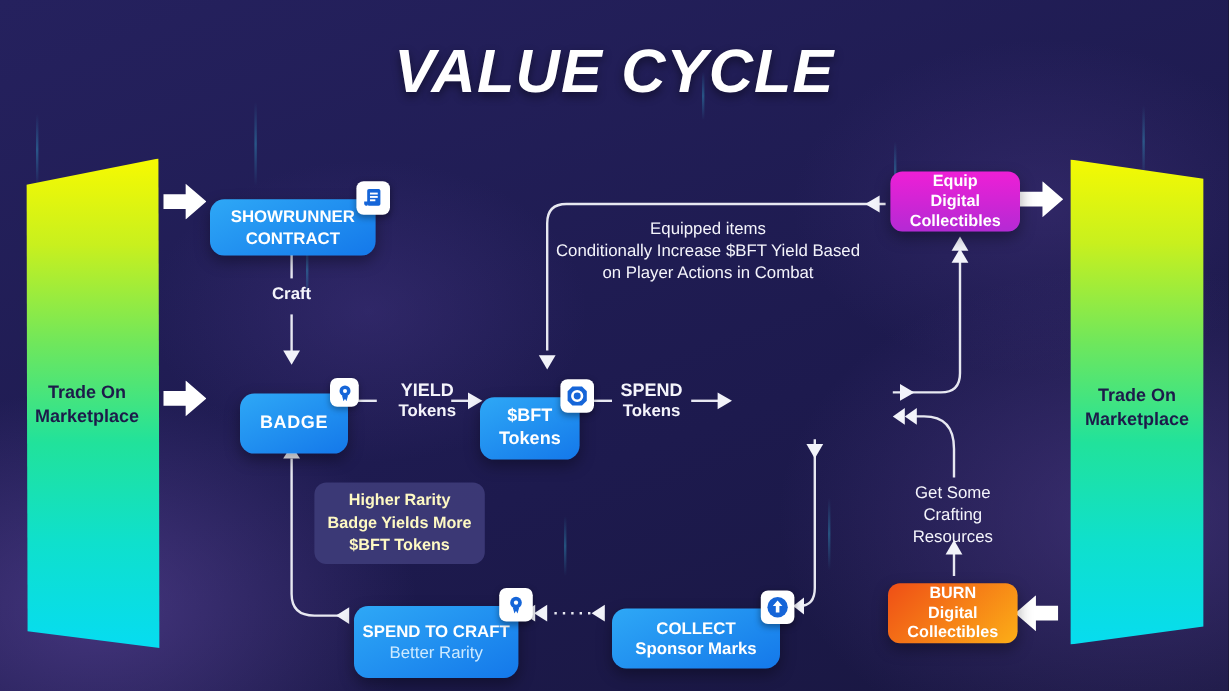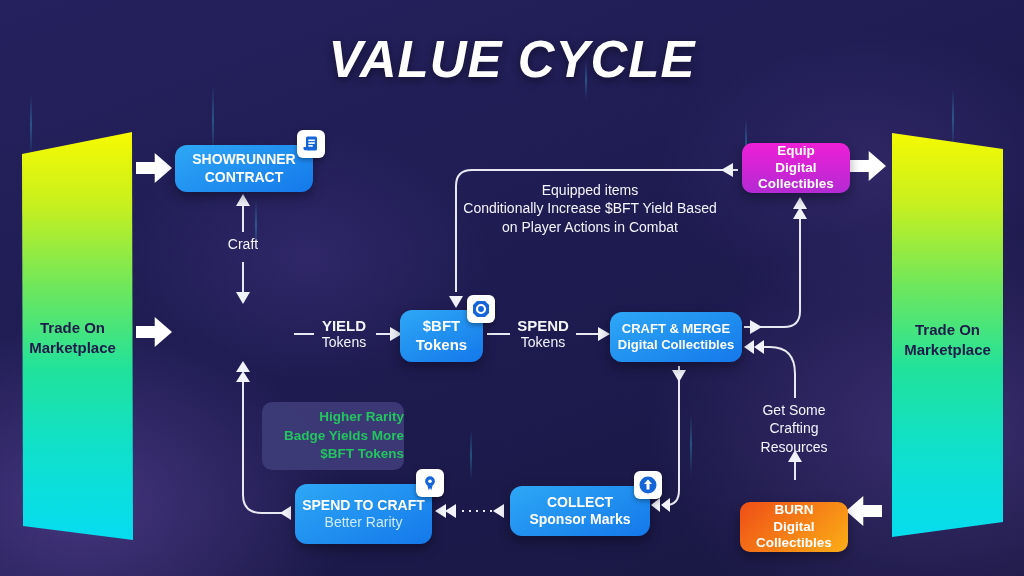--- a/index.html
+++ b/index.html
@@ -19,34 +19,34 @@
   
   .panel{position:absolute;}
   .panel .fill{position:absolute;inset:0;
     background:linear-gradient(180deg,#f8fa00 0%,#c8f01e 18%,#6fe75c 38%,#21e29b 58%,#0fe0cc 78%,#06dcf2 100%);}
   .panel .ptext{position:absolute;width:100%;text-align:center;color:#1d1b4a;
     font-weight:bold;font-size:15px;line-height:1.35;}
   
   .node{position:absolute;border-radius:12px;display:flex;flex-direction:column;
     align-items:center;justify-content:center;text-align:center;color:#fff;
     font-weight:bold;box-shadow:0 5px 12px rgba(0,0,0,.35);line-height:1.25;}
-  .blue{background:linear-gradient(155deg,#2ea8f6 0%,#1478ea 100%);}
+  .blue{background:linear-gradient(155deg,#2ea8f6 0%,#1478ea 100%);margin-top:21px;}
   .magenta{background:linear-gradient(180deg,#ee1fd6 0%,#b42ad4 100%);border-radius:10px;}
-  .orange{background:linear-gradient(135deg,#ef4e16 0%,#fcae17 100%);border-radius:10px;margin-top:16px;}
+  .orange{background:linear-gradient(135deg,#ef4e16 0%,#fcae17 100%);border-radius:10px;}
   .note{position:absolute;background:rgba(61,59,120,.93);border-radius:10px;
-    display:flex;flex-direction:column;align-items:flex-end;justify-content:center;
-    text-align:center;font-weight:600;font-size:13.5px;line-height:1.4;color:#22c55e;}
+    display:flex;flex-direction:column;align-items:center;justify-content:center;
+    text-align:center;font-weight:600;font-size:13.5px;line-height:1.4;color:#fef9c3;}
   .sub{font-weight:400;color:#cdeaff;}
   .icon-badge{position:absolute;right:-12px;top:-15px;width:28px;height:28px;
     background:#fff;border-radius:6px;display:flex;align-items:center;justify-content:center;
     box-shadow:0 2px 5px rgba(0,0,0,.35);}
   
   .elabel{position:absolute;text-align:center;color:#f4f4fb;}
   .elabel .strong{font-weight:bold;font-size:15px;display:block;}
-  .elabel .soft{font-weight:400;font-size:14px;display:block;}
+  .elabel .soft{font-weight:700;font-size:14px;display:block;}
   .para{position:absolute;text-align:center;font-size:14px;font-weight:400;
     color:#f4f4fb;line-height:1.32;}
   
   .barrow{position:absolute;width:36px;height:34px;background:#fff;
     clip-path:polygon(0 32%, 52% 32%, 52% 6%, 100% 50%, 52% 94%, 52% 68%, 0 68%);
     filter:drop-shadow(0 2px 3px rgba(0,0,0,.4));}
   .barrow.flip{transform:scaleX(-1);}
   svg.wires{position:absolute;inset:0;pointer-events:none;}
 </style>
 </head>
@@ -144,36 +144,42 @@
       <svg width="20" height="20" viewBox="0 0 20 20">
           <rect x="5" y="2.5" width="11" height="14" rx="1.5" fill="#1565d8"></rect>
           <path d="M5 16.5 q-2.5 0 -2.5 -2.2 l0 -1.3 4 0 z" fill="#1565d8"></path>
           <rect x="7.3" y="5.5" width="6.5" height="1.6" fill="#fff"></rect>
           <rect x="7.3" y="8.3" width="6.5" height="1.6" fill="#fff"></rect>
           <rect x="7.3" y="11.1" width="4.5" height="1.6" fill="#fff"></rect>
         </svg>
     </span>
   </div>
 
+  <div class="node blue" style="left:200px;top:307px;width:90px;height:50px;font-size:15px;letter-spacing:.5px">
+    <span>BADGE</span>
+    <span class="icon-badge" style="width:24px;height:24px;right:-9px;top:-13px">
+      <svg width="17" height="17" viewBox="0 0 20 20">
+          <circle cx="10" cy="8" r="5.4" fill="#1565d8"></circle>
+          <circle cx="10" cy="8" r="2" fill="#fff"></circle>
+          <path d="M7 12.5 L8.6 18 L10 15.6 L11.4 18 L13 12.5 Z" fill="#1565d8"></path>
+        </svg>
+    </span>
+  </div>
 
   <div class="node blue" style="left:400px;top:310px;width:83px;height:52px;font-size:15px">
     <span>$BFT</span>
     <span>Tokens</span>
     <span class="icon-badge">
       <svg width="20" height="20" viewBox="0 0 20 20">
           <path d="M6 2 h8 l4 4 v8 l-4 4 h-8 l-4 -4 v-8 z" fill="#1565d8"></path>
           <circle cx="10" cy="10" r="4" fill="none" stroke="#fff" stroke-width="2.2"></circle>
         </svg>
     </span>
   </div>
 
-  <div class="node blue" style="left:610px;top:312px;width:132px;height:50px;font-size:13px">
-    <span>CRAFT &amp; MERGE</span>
-    <span>Digital Collectibles</span>
-  </div>
 
   <div class="node magenta" style="left:742px;top:143px;width:108px;height:50px;font-size:13.5px">
     <span>Equip</span>
     <span>Digital</span>
     <span>Collectibles</span>
   </div>
 
   <div class="node orange" style="left:740px;top:486px;width:108px;height:50px;font-size:13.5px">
     <span>BURN</span>
     <span>Digital</span>
@@ -206,21 +212,21 @@
   <div class="note" style="left:262px;top:402px;width:142px;height:68px">
     <span>Higher Rarity</span>
     <span>Badge Yields More</span>
     <span>$BFT Tokens</span>
   </div>
 
   <div class="elabel" style="left:210px;top:236px;width:66px;font-size:15px">
     <span class="soft">Craft</span>
   </div>
 
-  <div class="elabel" style="left:312px;top:317px;width:64px">
+  <div class="elabel" style="left:324px;top:317px;width:64px">
     <span class="strong">YIELD</span>
     <span class="soft">Tokens</span>
   </div>
 
   <div class="elabel" style="left:511px;top:317px;width:64px">
     <span class="strong">SPEND</span>
     <span class="soft">Tokens</span>
   </div>
 
   <div class="para" style="left:437px;top:181px;width:306px">

